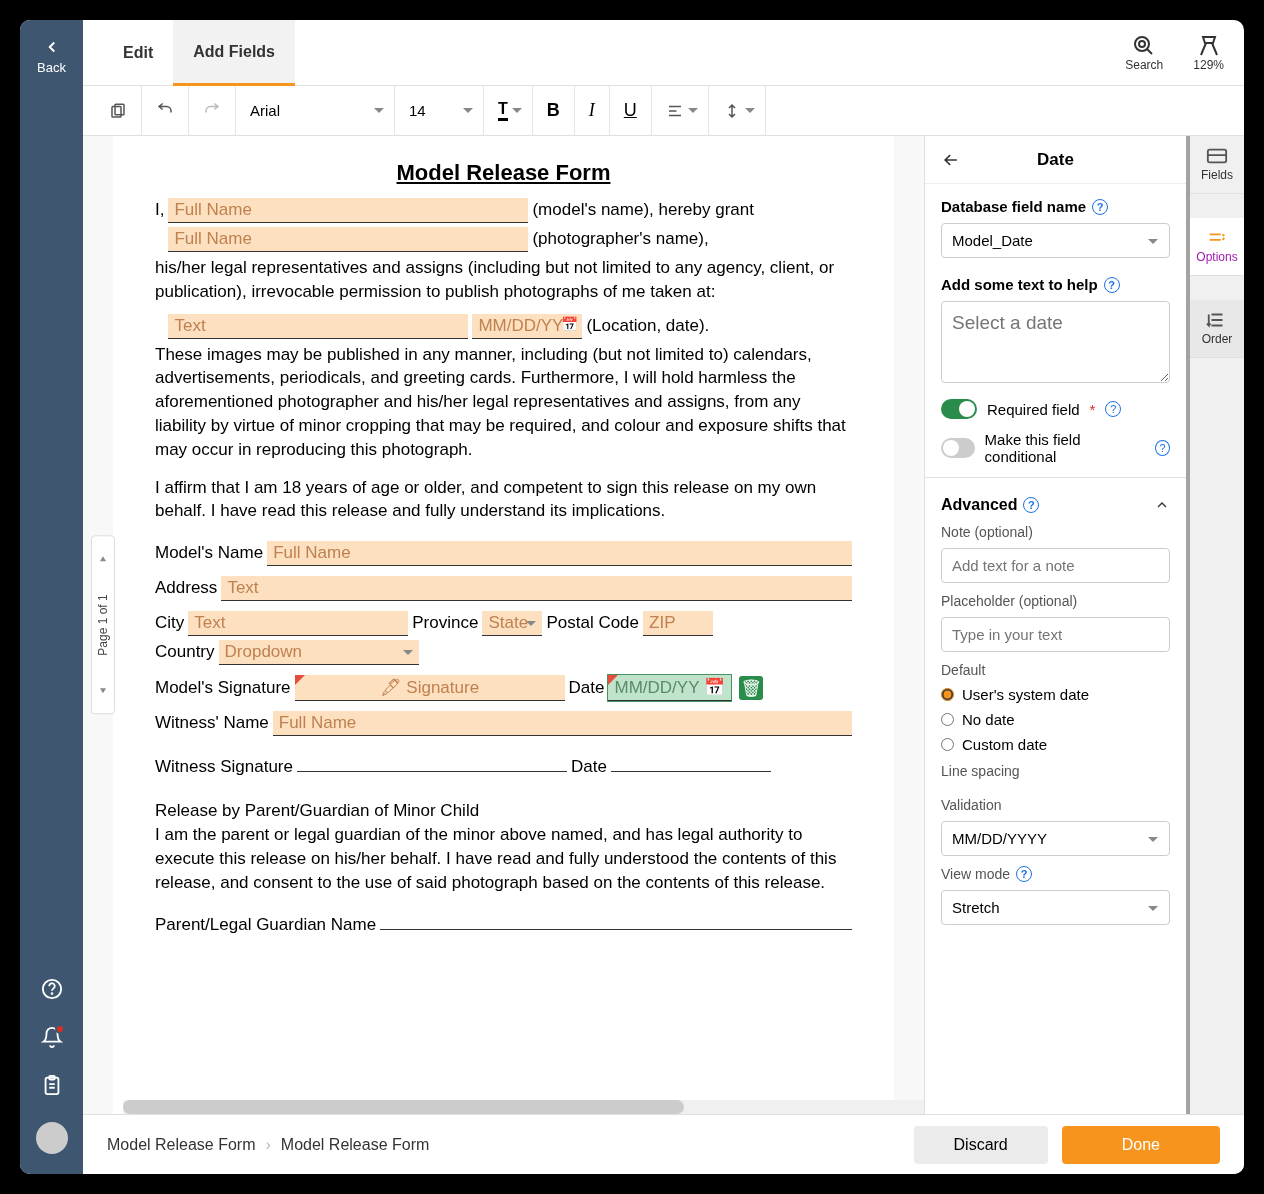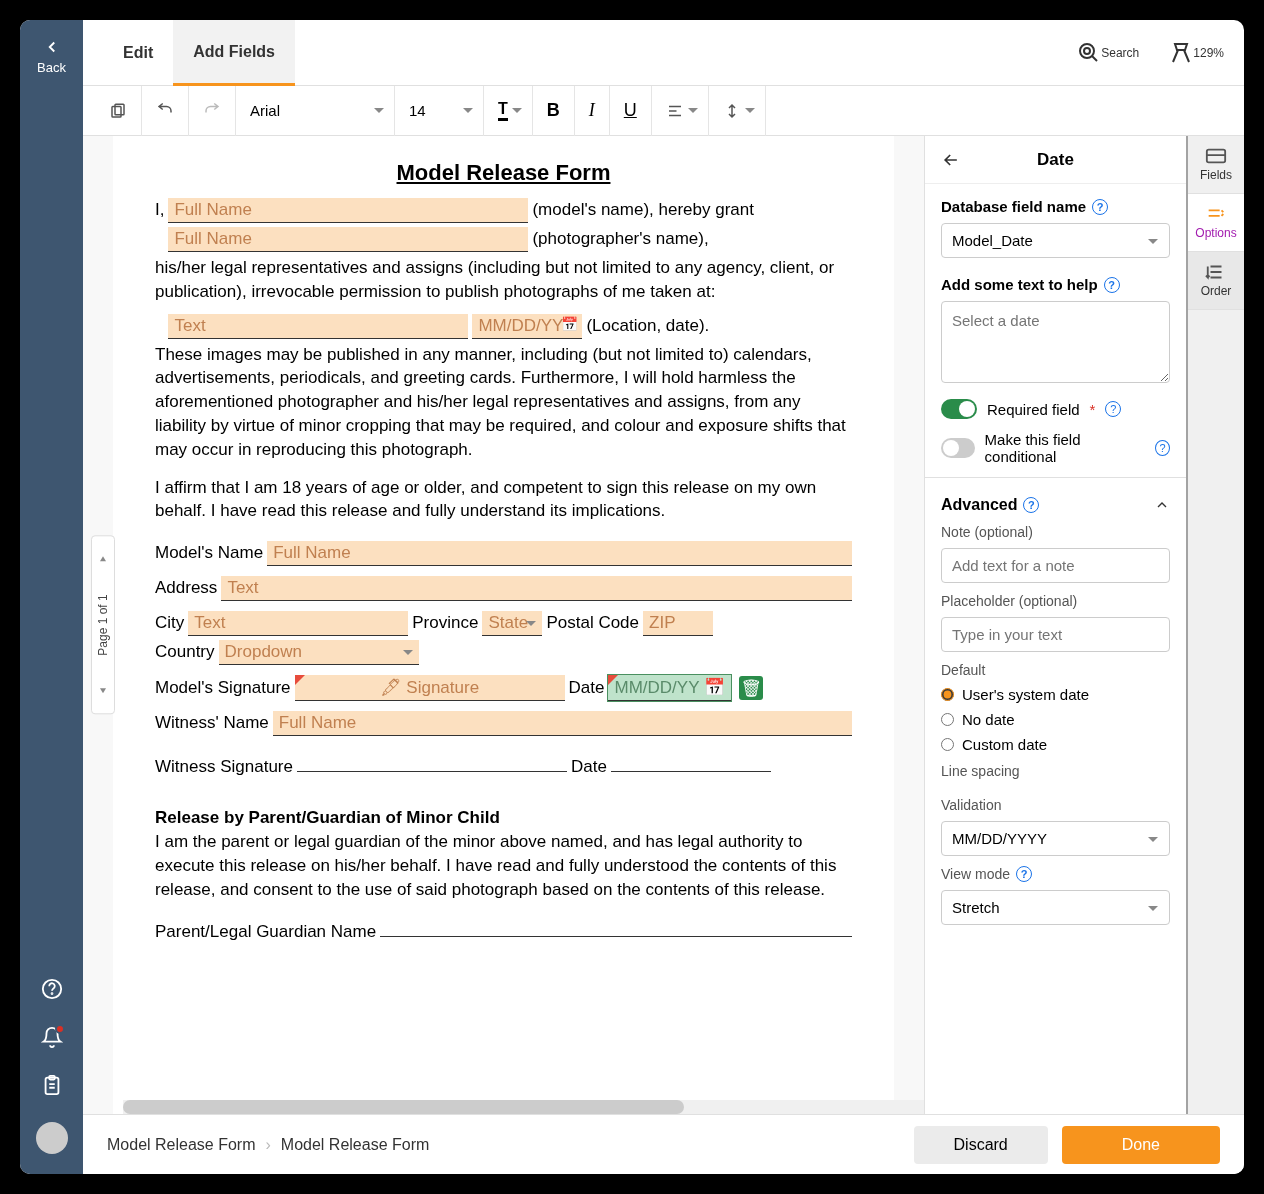--- a/index.html
+++ b/index.html
@@ -17,21 +17,21 @@
 
 
 .main { flex: 1; display: flex; flex-direction: column; }
 
 
 .top-bar { height: 66px; border-bottom: 1px solid #e0e0e0; display: flex; align-items: center; padding: 0 20px; position: relative; }
 .top-tabs { display: flex; gap: 0; }
 .top-tab { padding: 0 20px; height: 66px; display: flex; align-items: center; font-size: 16px; font-weight: 600; color: #333; cursor: pointer; }
 .top-tab.active { background: #f2f2f2; border-bottom: 3px solid #f7941d; border-top: 1px solid transparent; }
 .top-right { margin-left: auto; display: flex; gap: 30px; }
-.top-right-item { display: flex; align-items: center; font-size: 12px; color: #333; cursor: pointer; }
+.top-right-item { display: flex; flex-direction: column; align-items: center; font-size: 12px; color: #333; cursor: pointer; }
 
 
 .toolbar { height: 50px; border-bottom: 1px solid #e0e0e0; display: flex; align-items: center; padding: 0 12px; gap: 0; }
 .toolbar > * { height: 50px; display: flex; align-items: center; justify-content: center; border-right: 1px solid #e5e5e5; padding: 0 14px; }
 .toolbar .no-border { border-right: none; }
 .toolbar svg { width: 18px; height: 18px; }
 .toolbar-select { border: none; background: transparent; font-size: 15px; min-width: 120px; appearance: none; }
 .select-wrap { position: relative; padding-right: 24px; }
 .select-wrap::after { content:''; position:absolute; right:10px; top:22px; border:5px solid transparent; border-top-color:#888; }
 
@@ -67,39 +67,39 @@
 .right-head { height:48px; display:flex; align-items:center; padding:0 16px; position:relative; border-bottom:1px solid #eee; }
 .right-head-title { font-weight:600; font-size:17px; position:absolute; left:50%; transform:translateX(-50%); }
 .right-head svg { width:20px; cursor:pointer; }
 .right-body { padding:14px 16px; }
 .right-label { font-weight:600; font-size:15px; margin-bottom:8px; display:flex; align-items:center; gap:6px; }
 .right-label .std { font-weight:400; font-size:14px; color:#555; }
 .info-ico { width:16px; height:16px; border:1.5px solid #1a73e8; color:#1a73e8; border-radius:50%; font-size:11px; display:inline-flex; align-items:center; justify-content:center; }
 .select-box { width:100%; border:1px solid #ccc; border-radius:4px; padding:8px 10px; font-size:15px; appearance:none; position:relative; background:#fff; }
 .select-box-wrap { position:relative; }
 .select-box-wrap::after { content:''; position:absolute; right:12px; top:16px; border:5px solid transparent; border-top-color:#888; pointer-events:none; }
-.textarea-box { width:100%; border:1px solid #ccc; border-radius:4px; padding:10px; height:82px; font-size:15px; color:#888; }
+.textarea-box { width:100%; border:1px solid #ccc; border-radius:4px; padding:10px; height:82px; font-size:19px; color:#888; }
 .input-box { width:100%; border:1px solid #ccc; border-radius:4px; padding:8px 10px; font-size:15px; }
 .toggle-row { display:flex; align-items:center; gap:10px; margin:12px 0; font-size:15px; }
 .toggle { width:36px; height:20px; background:#ccc; border-radius:10px; position:relative; cursor:pointer; }
 .toggle::after { content:''; position:absolute; width:16px; height:16px; background:#fff; border-radius:50%; top:2px; left:2px; transition:all .2s; }
 .toggle.on { background:#2a8c4a; }
 .toggle.on::after { left:18px; }
 .req-star { color:#d93025; }
 .section-div { border-top:1px solid #e0e0e0; margin:8px -16px; }
 .adv-head { display:flex; align-items:center; gap:6px; font-weight:600; font-size:16px; padding:10px 0; cursor:pointer; }
 .adv-head svg { margin-left:auto; }
 .adv-body { display:flex; flex-direction:column; gap:10px; }
 .radio-row { display:flex; align-items:center; gap:8px; font-size:15px; }
 .radio-row input { accent-color:#f7941d; }
 .spinner-wrap { position:relative; }
 .spinner-btns { position:absolute; right:6px; top:4px; display:flex; flex-direction:column; font-size:8px; color:#888; }
 
 
-.right-col { width:58px; background:#f0f0f0; border-left:2px solid #a3a3a3; display:flex; flex-direction:column; }
+.right-col { width:58px; background:#f0f0f0; border-left:4px solid #a3a3a3; display:flex; flex-direction:column;gap:24px; }
 .right-col-item { height:58px; display:flex; flex-direction:column; align-items:center; justify-content:center; gap:3px; font-size:12px; cursor:pointer; border-bottom:1px solid #e0e0e0; color:#333; }
 .right-col-item.active { background:#fff; color:#a21caf; }
 .right-col-item.selected { background:#e8e8e8; }
 
 
 .bottom-bar { height:60px; border-top:1px solid #e0e0e0; display:flex; align-items:center; padding:0 24px; background:#fff; }
 .breadcrumb { display:flex; align-items:center; gap:10px; font-size:16px; color:#333; }
 .breadcrumb .sep { color:#bbb; }
 .btn-discard { margin-left:auto; background:#ebebeb; border:none; padding:10px 40px; border-radius:4px; font-size:16px; cursor:pointer; }
 .btn-done { background:#f7941d; color:#fff; border:none; padding:10px 60px; border-radius:4px; font-size:16px; margin-left:14px; cursor:pointer; }
@@ -276,21 +276,21 @@
           <div class="row" style="margin-top:10px">
             <span>Witness' Name</span>
             <span class="field name" style="flex:1">Full Name</span>
           </div>
           <div class="row" style="margin-top:18px">
             <span>Witness Signature</span>
             <span class="underline-only" style="min-width:270px"></span>
             <span>Date</span>
             <span class="underline-only"></span>
           </div>
-          <p style="margin-top:29px;font-weight:bold">Release by Parent/Guardian of Minor Child</p>
+          <p style="margin-top:22px;font-weight:normal">Release by Parent/Guardian of Minor Child</p>
           <p>I am the parent or legal guardian of the minor above named, and has legal authority to execute this release on his/her behalf. I have read and fully understood the contents of this release, and consent to the use of said photograph based on the contents of this release.</p>
           <div class="row" style="margin-top:18px">
             <span>Parent/Legal Guardian Name</span>
             <span class="underline-only" style="flex:1"></span>
           </div>
         </div>
         <div class="scrollbar">
             <div class="scroll-track">
               <div class="scroll-thumb"></div>
             </div>

